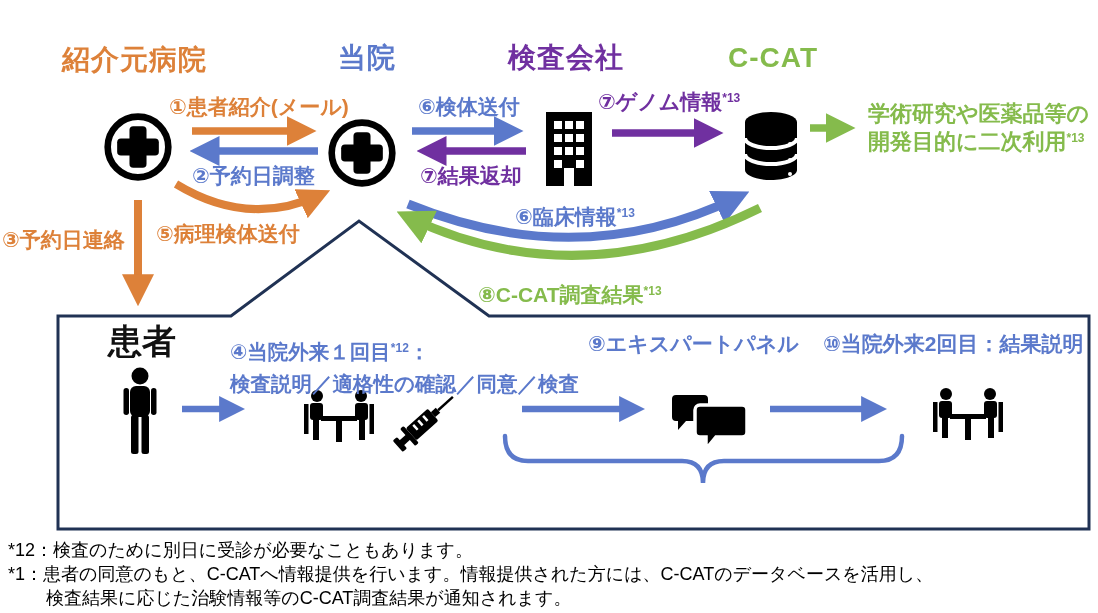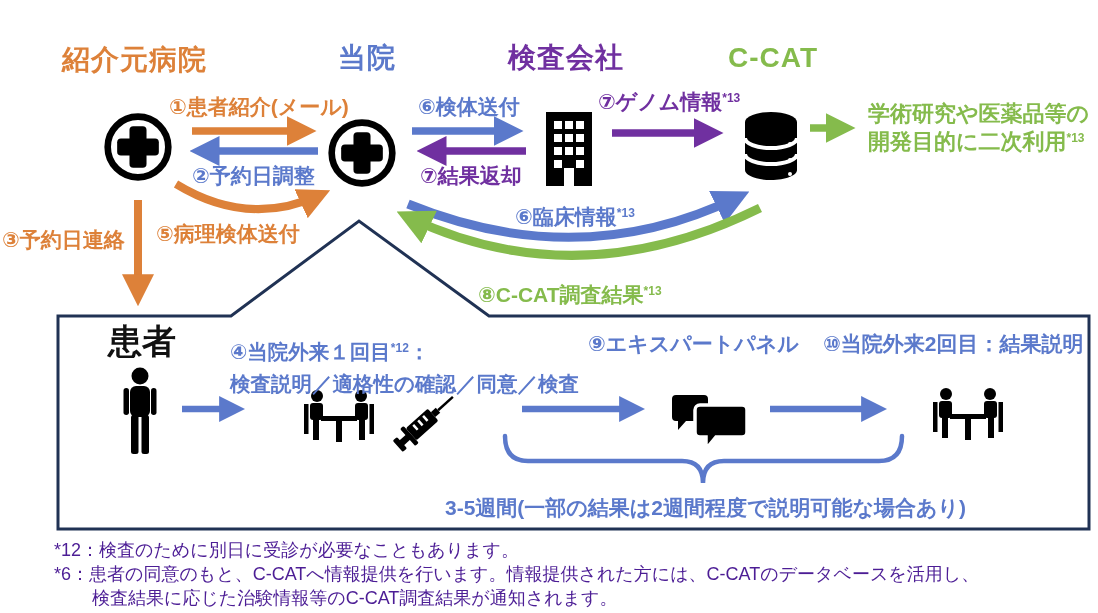--- a/index.html
+++ b/index.html
@@ -12,21 +12,21 @@
   .lbl{position:absolute;font-weight:bold;white-space:nowrap;line-height:1.15;}
   .orange{color:#DD8139;}
   .blue{color:#5B79CB;}
   .purple{color:#7030A0;}
   .green{color:#85BB4C;}
   .black{color:#111111;}
   .t-entity{font-size:28px;letter-spacing:1px;}
   .t-flow{font-size:21px;}
   .t-small{font-size:20.5px;}
   sup{font-size:12px;font-weight:bold;vertical-align:7px;margin-top:44px;}
-  .footnote{position:absolute;font-weight:normal;color:#4c1d95;font-size:18px;white-space:nowrap;line-height:1.2;margin-left:46px;}
+  .footnote{position:absolute;font-weight:normal;color:#000000;font-size:18px;white-space:nowrap;line-height:1.2;}
   svg{display:block;}
 </style>
 </head>
 <body>
 
 <div class="stage">
 
   <svg class="abs" style="left:0;top:0" width="1098" height="613" viewBox="0 0 1098 613">
     <defs>
       <marker id="mO" viewBox="0 0 10 10" refX="6.5" refY="5" markerWidth="4" markerHeight="4" orient="auto-start-reverse">
@@ -179,19 +179,18 @@
   <div class="lbl orange t-flow" style="left:2px;top:228px">③予約日連絡</div>
   <div class="lbl orange t-flow" style="left:156px;top:222px">⑤病理検体送付</div>
   <div class="lbl blue t-flow" style="left:515px;top:205px"><span>⑥臨床情報</span><sup>*13</sup></div>
   <div class="lbl green t-flow" style="left:478px;top:283px"><span>⑧C-CAT調査結果</span><sup>*13</sup></div>
   <div class="lbl green" style="left:868px;top:101px;font-size:22px;line-height:25px"><span>学術研究や医薬品等の</span><br><span>開発目的に二次利用</span><sup>*13</sup></div>
 
   <div class="lbl black" style="left:108px;top:322px;font-size:34px">患者</div>
   <div class="lbl blue t-small" style="left:230px;top:332px;line-height:32px"><span>④当院外来１回目</span><sup>*12</sup><span>：</span><br><span>検査説明／適格性の確認／同意／検査</span></div>
   <div class="lbl blue t-flow" style="left:588px;top:332px">⑨エキスパートパネル</div>
   <div class="lbl blue t-flow" style="left:823px;top:332px">⑩当院外来2回目：結果説明</div>
-  <div class="lbl blue" style="left:445px;top:496px;font-size:21px">3-5週間(一部の結果は2週間程度で説明可能な場合あり)</div>
 
   <div class="footnote" style="left:8px;top:540px">*12：検査のために別日に受診が必要なこともあります。</div>
-  <div class="footnote" style="left:8px;top:564px">*6：患者の同意のもと、C-CATへ情報提供を行います。情報提供された方には、C-CATのデータベースを活用し、</div>
+  <div class="footnote" style="left:8px;top:564px">*1：患者の同意のもと、C-CATへ情報提供を行います。情報提供された方には、C-CATのデータベースを活用し、</div>
   <div class="footnote" style="left:46px;top:588px">検査結果に応じた治験情報等のC-CAT調査結果が通知されます。</div>
 
 </div>
 
 </body></html>

